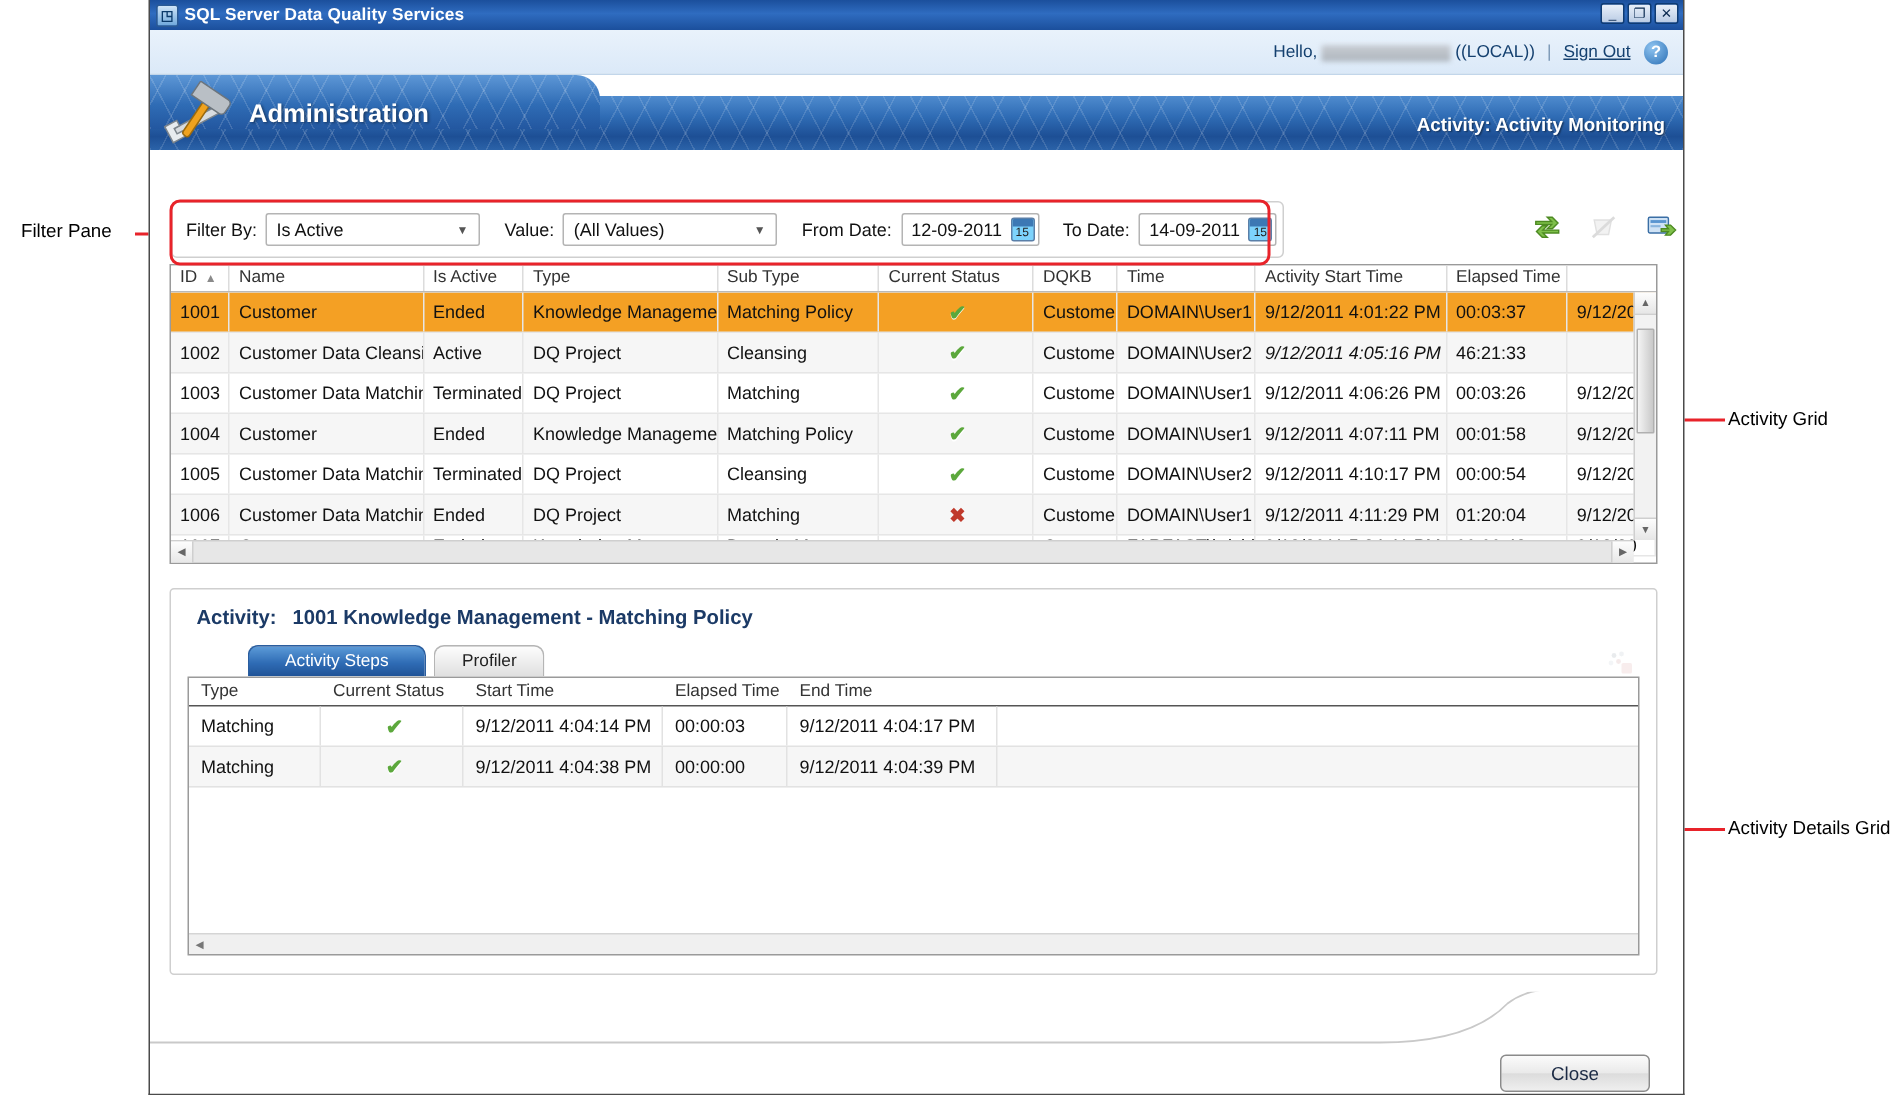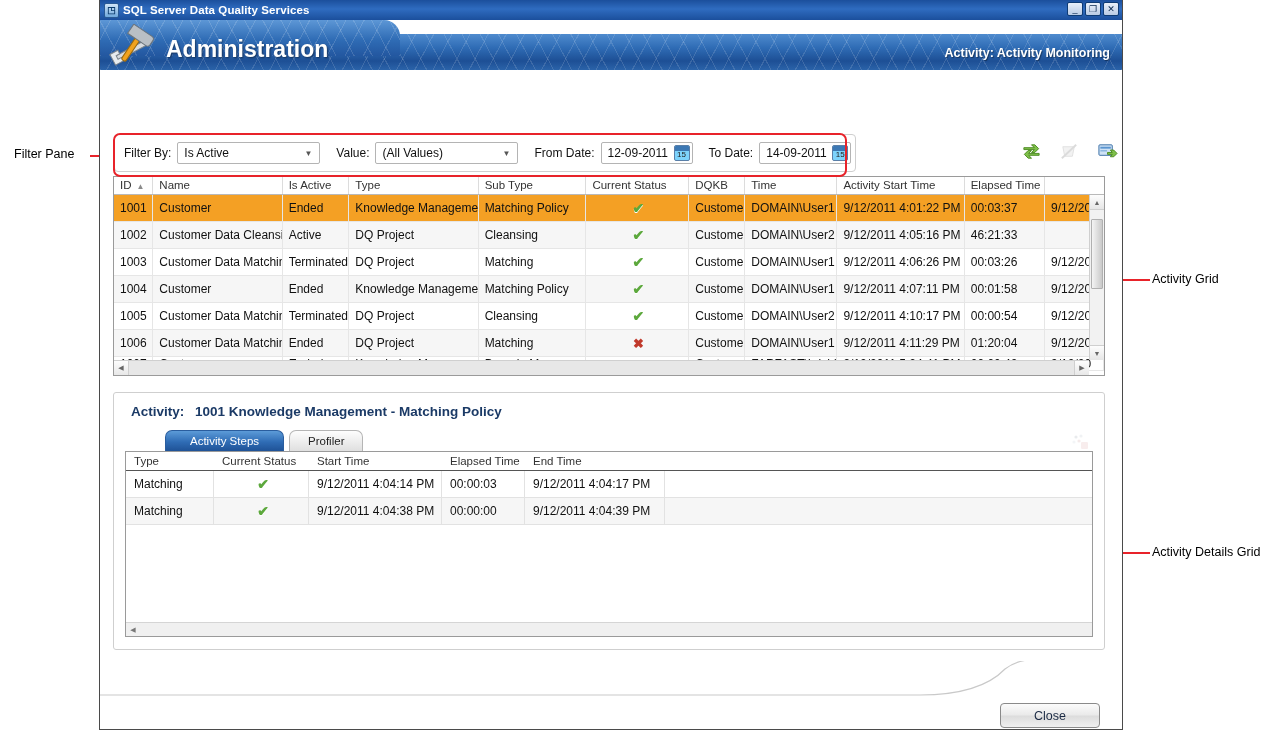--- a/index.html
+++ b/index.html
@@ -81,21 +81,21 @@
   #banner .tabshape{
     position:absolute; left:0; top:0; width:300px; height:36px;
     border-top-right-radius:16px;
     background:
       repeating-linear-gradient(62deg, rgba(255,255,255,0.14) 0 1px, transparent 1px 16px),
       repeating-linear-gradient(-62deg, rgba(255,255,255,0.14) 0 1px, transparent 1px 16px),
       linear-gradient(180deg,#5d97d6 0%, #2f6cb5 55%, #2357a0 100%);
   }
   #banner .tools-icon{ position:absolute; left:8px; top:4px; width:58px; height:48px; }
   #banner .b-title{
-    position:absolute; left:66px; top:16px; color:#fff; font-size:23px; font-weight:bold;
+    position:absolute; left:66px; top:16px; color:#fff; font-size:17px; font-weight:bold;
     text-shadow:1px 1px 2px rgba(0,0,0,.45); font-family:"Liberation Sans",sans-serif;
   }
   #banner .b-right{
     position:absolute; right:12px; top:26px; color:#fff; font-size:12.5px; font-weight:bold;
     text-shadow:1px 1px 1px rgba(0,0,0,.4);
   }
 
   
   #content{ position:absolute; left:0; top:100px; right:0; bottom:0; background:#fff; }
 
@@ -247,20 +247,28 @@
   <div id="title-bar">
     <div class="t-icon">◳</div>
     <div class="t-text">SQL Server Data Quality Services</div>
     <div class="t-btns">
       <div class="t-btn">_</div>
       <div class="t-btn">❐</div>
       <div class="t-btn">✕</div>
     </div>
   </div>
 
+  <div id="hello-bar">
+    <span>Hello,</span>
+    <span class="redacted"></span>
+    <span>((LOCAL))</span>
+    <span style="margin:0 8px; color:#7a97b5;">|</span>
+    <a href="#">Sign Out</a>
+    <span class="help-icon">?</span>
+  </div>
 
   <div id="banner">
     <div class="band"></div>
     <div class="tabshape"></div>
     <svg class="tools-icon" viewBox="0 0 58 48">
       <g transform="rotate(-28 29 24)">
         <rect x="6" y="21" width="40" height="5" rx="2" fill="#d8dce0" stroke="#7d858c" stroke-width="1"></rect>
         <path d="M2 17 l9 0 l0 4 l-4 0 l0 4 l4 0 l0 4 l-9 0 z" fill="#e8ecef" stroke="#7d858c" stroke-width="1"></path>
       </g>
       <g transform="rotate(34 29 24)">
@@ -364,21 +372,21 @@
               <div class="gc" style="width: 40px;">1002</div>
               <div class="gc" style="width: 132px;">Customer Data Cleansing</div>
               <div class="gc" style="width: 68px;">Active</div>
               <div class="gc" style="width: 132px;">DQ Project</div>
               <div class="gc" style="width: 110px;">Cleansing</div>
               <div class="gc center" style="width: 105px;">
                 <span class="check">✔</span>
               </div>
               <div class="gc" style="width: 57px;">Customer</div>
               <div class="gc" style="width: 94px;">DOMAIN\User2</div>
-              <div class="gc" style="width: 130px;">9/12/2011 4:05:16 PM</div>
+              <div class="gc" style="width: 130px; font-style: italic;">9/12/2011 4:05:16 PM</div>
               <div class="gc" style="width: 82px;">46:21:33</div>
               <div class="gc" style="width: 60px;"></div>
             </div>
             <div class="grow">
               <div class="gc" style="width: 40px;">1003</div>
               <div class="gc" style="width: 132px;">Customer Data Matching</div>
               <div class="gc" style="width: 68px;">Terminated</div>
               <div class="gc" style="width: 132px;">DQ Project</div>
               <div class="gc" style="width: 110px;">Matching</div>
               <div class="gc center" style="width: 105px;">

